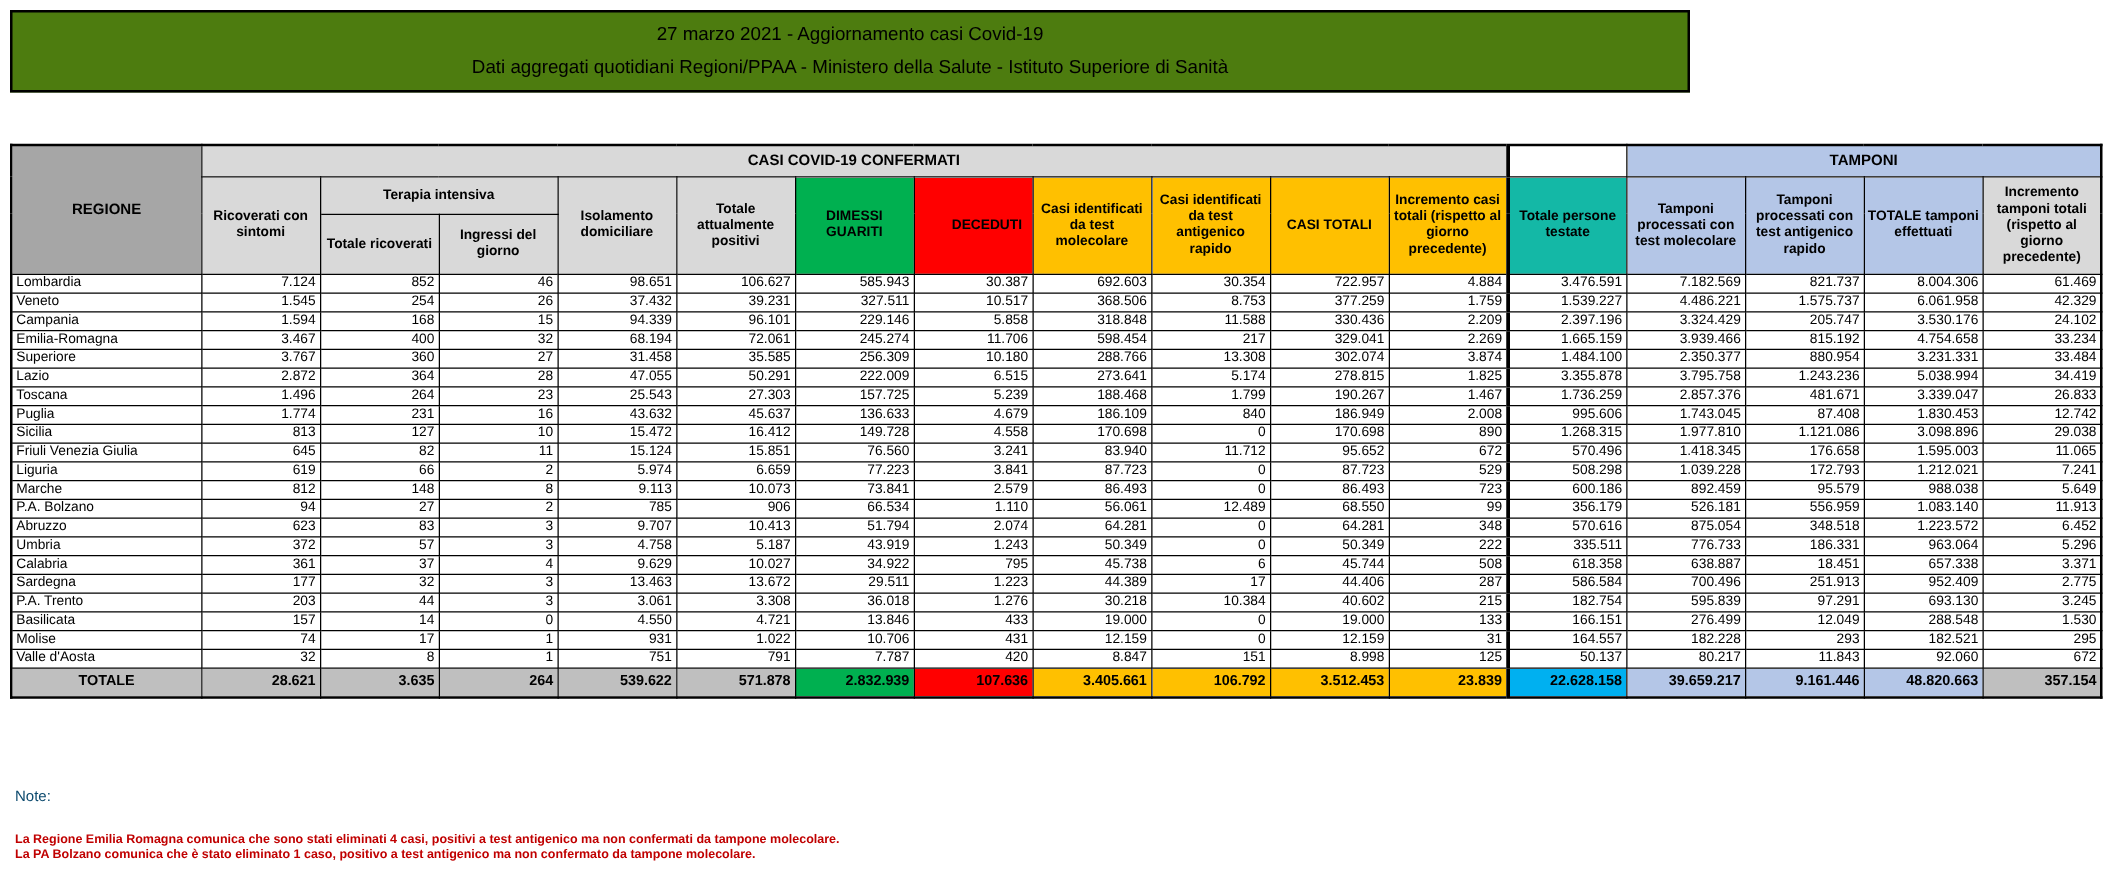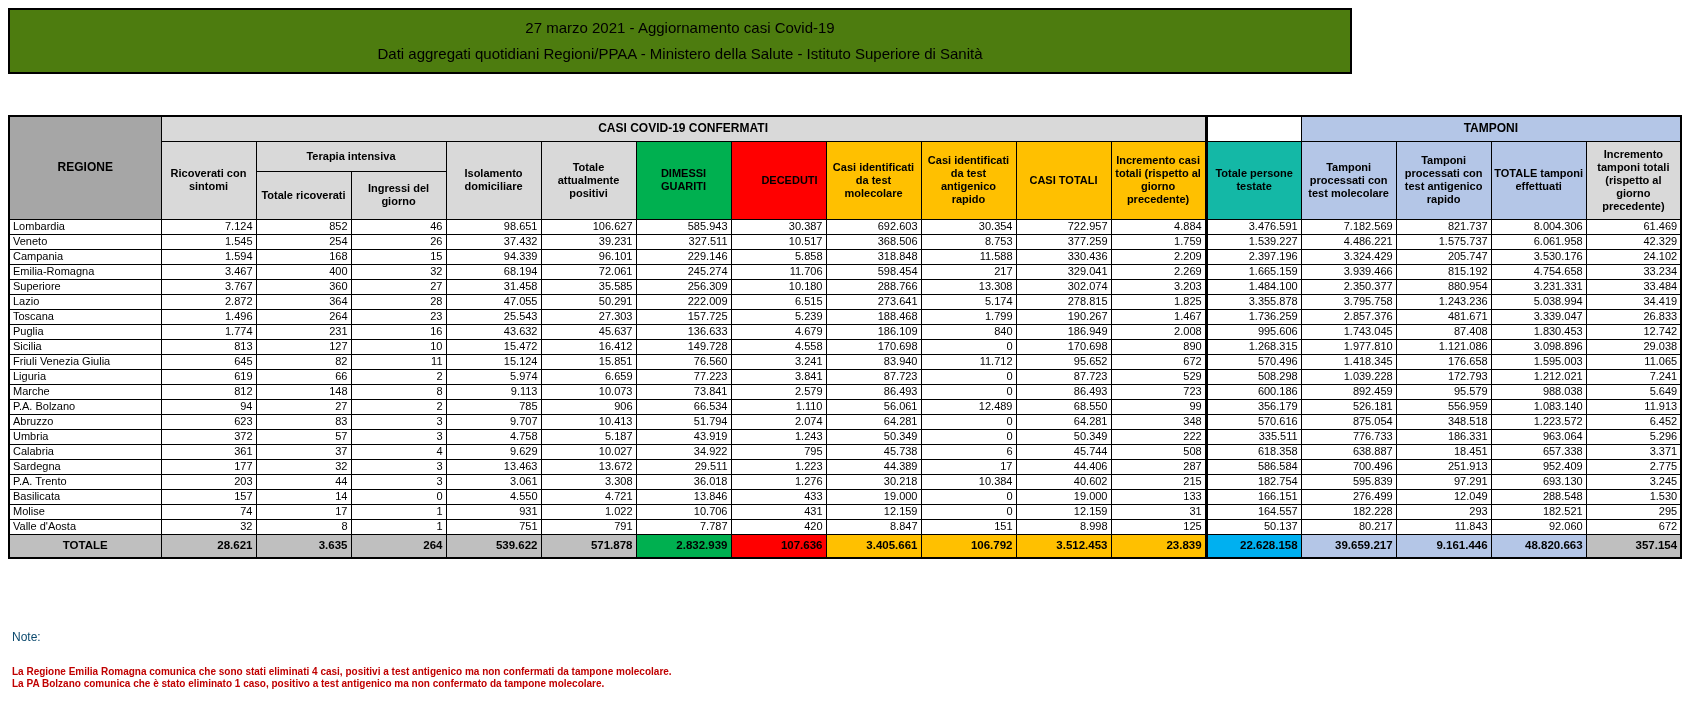--- a/index.html
+++ b/index.html
@@ -192,21 +192,21 @@
           <td class="num">3.767</td>
           <td class="num">360</td>
           <td class="num">27</td>
           <td class="num">31.458</td>
           <td class="num">35.585</td>
           <td class="num">256.309</td>
           <td class="num">10.180</td>
           <td class="num">288.766</td>
           <td class="num">13.308</td>
           <td class="num">302.074</td>
-          <td class="num">3.203</td>
+          <td class="num">3.874</td>
           <td class="num div-l">1.484.100</td>
           <td class="num">2.350.377</td>
           <td class="num">880.954</td>
           <td class="num">3.231.331</td>
           <td class="num">33.484</td>
         </tr>
         <tr>
           <td class="region">Lazio</td>
           <td class="num">2.872</td>
           <td class="num">364</td>

